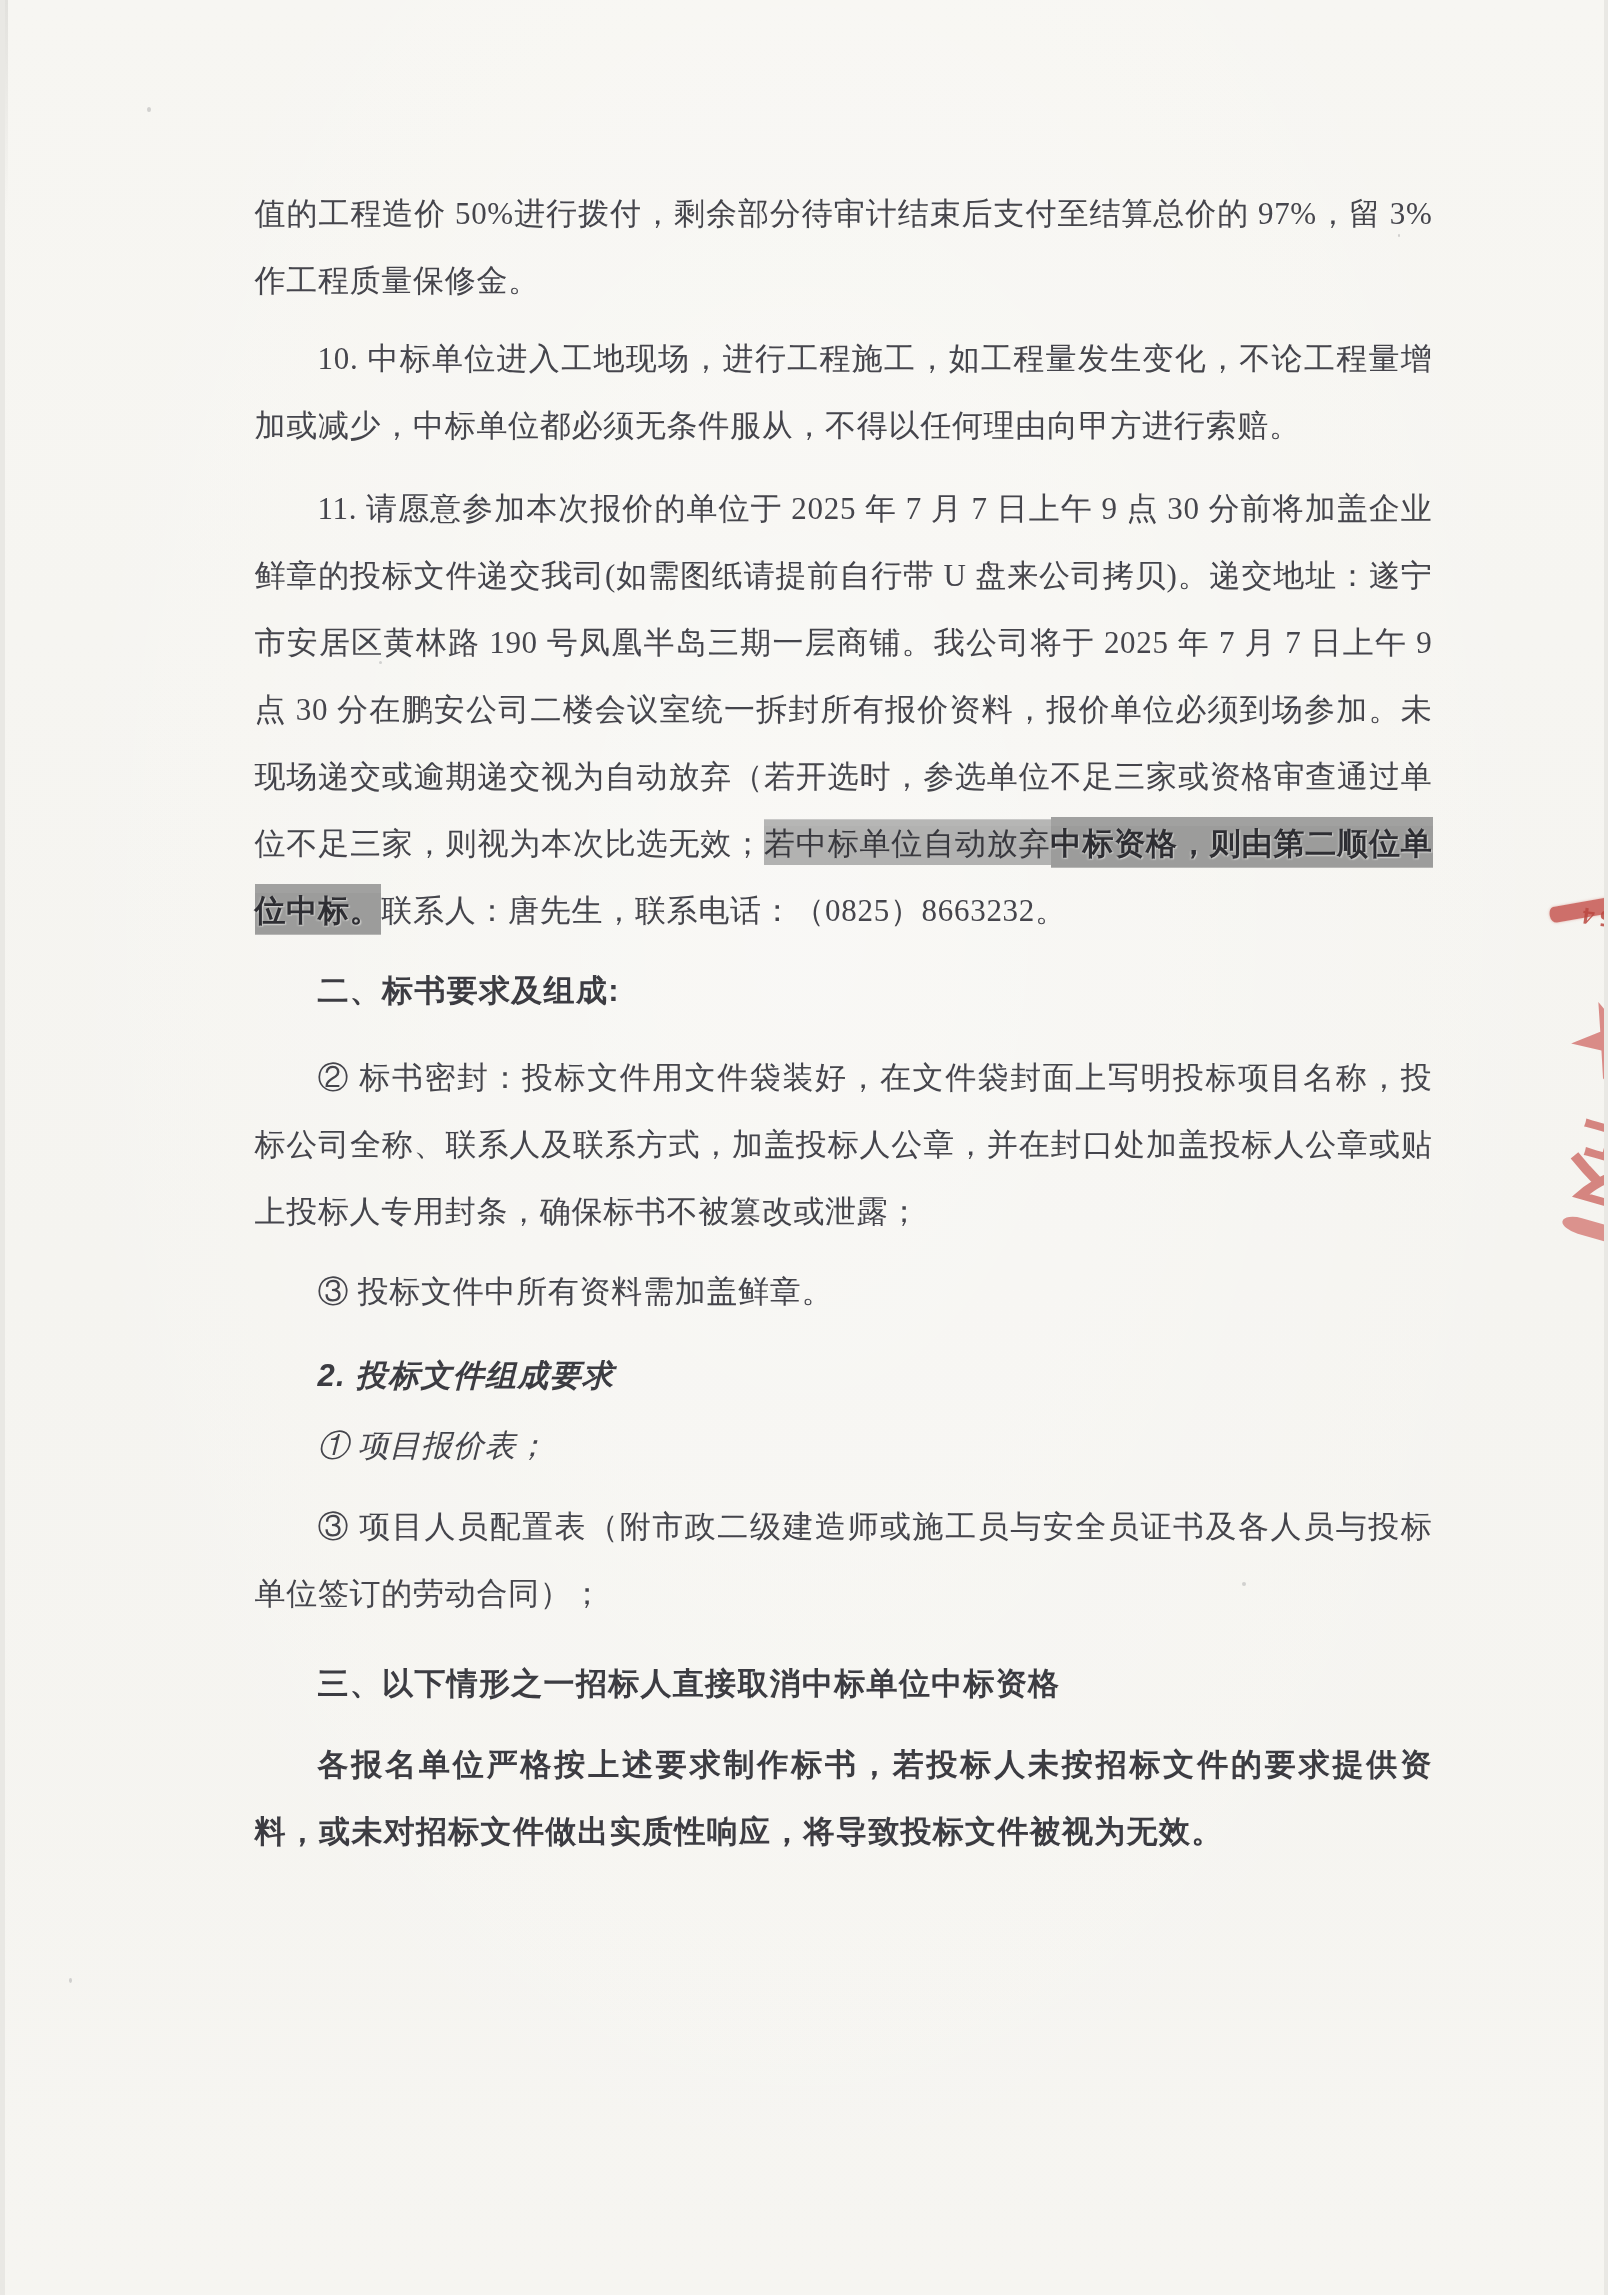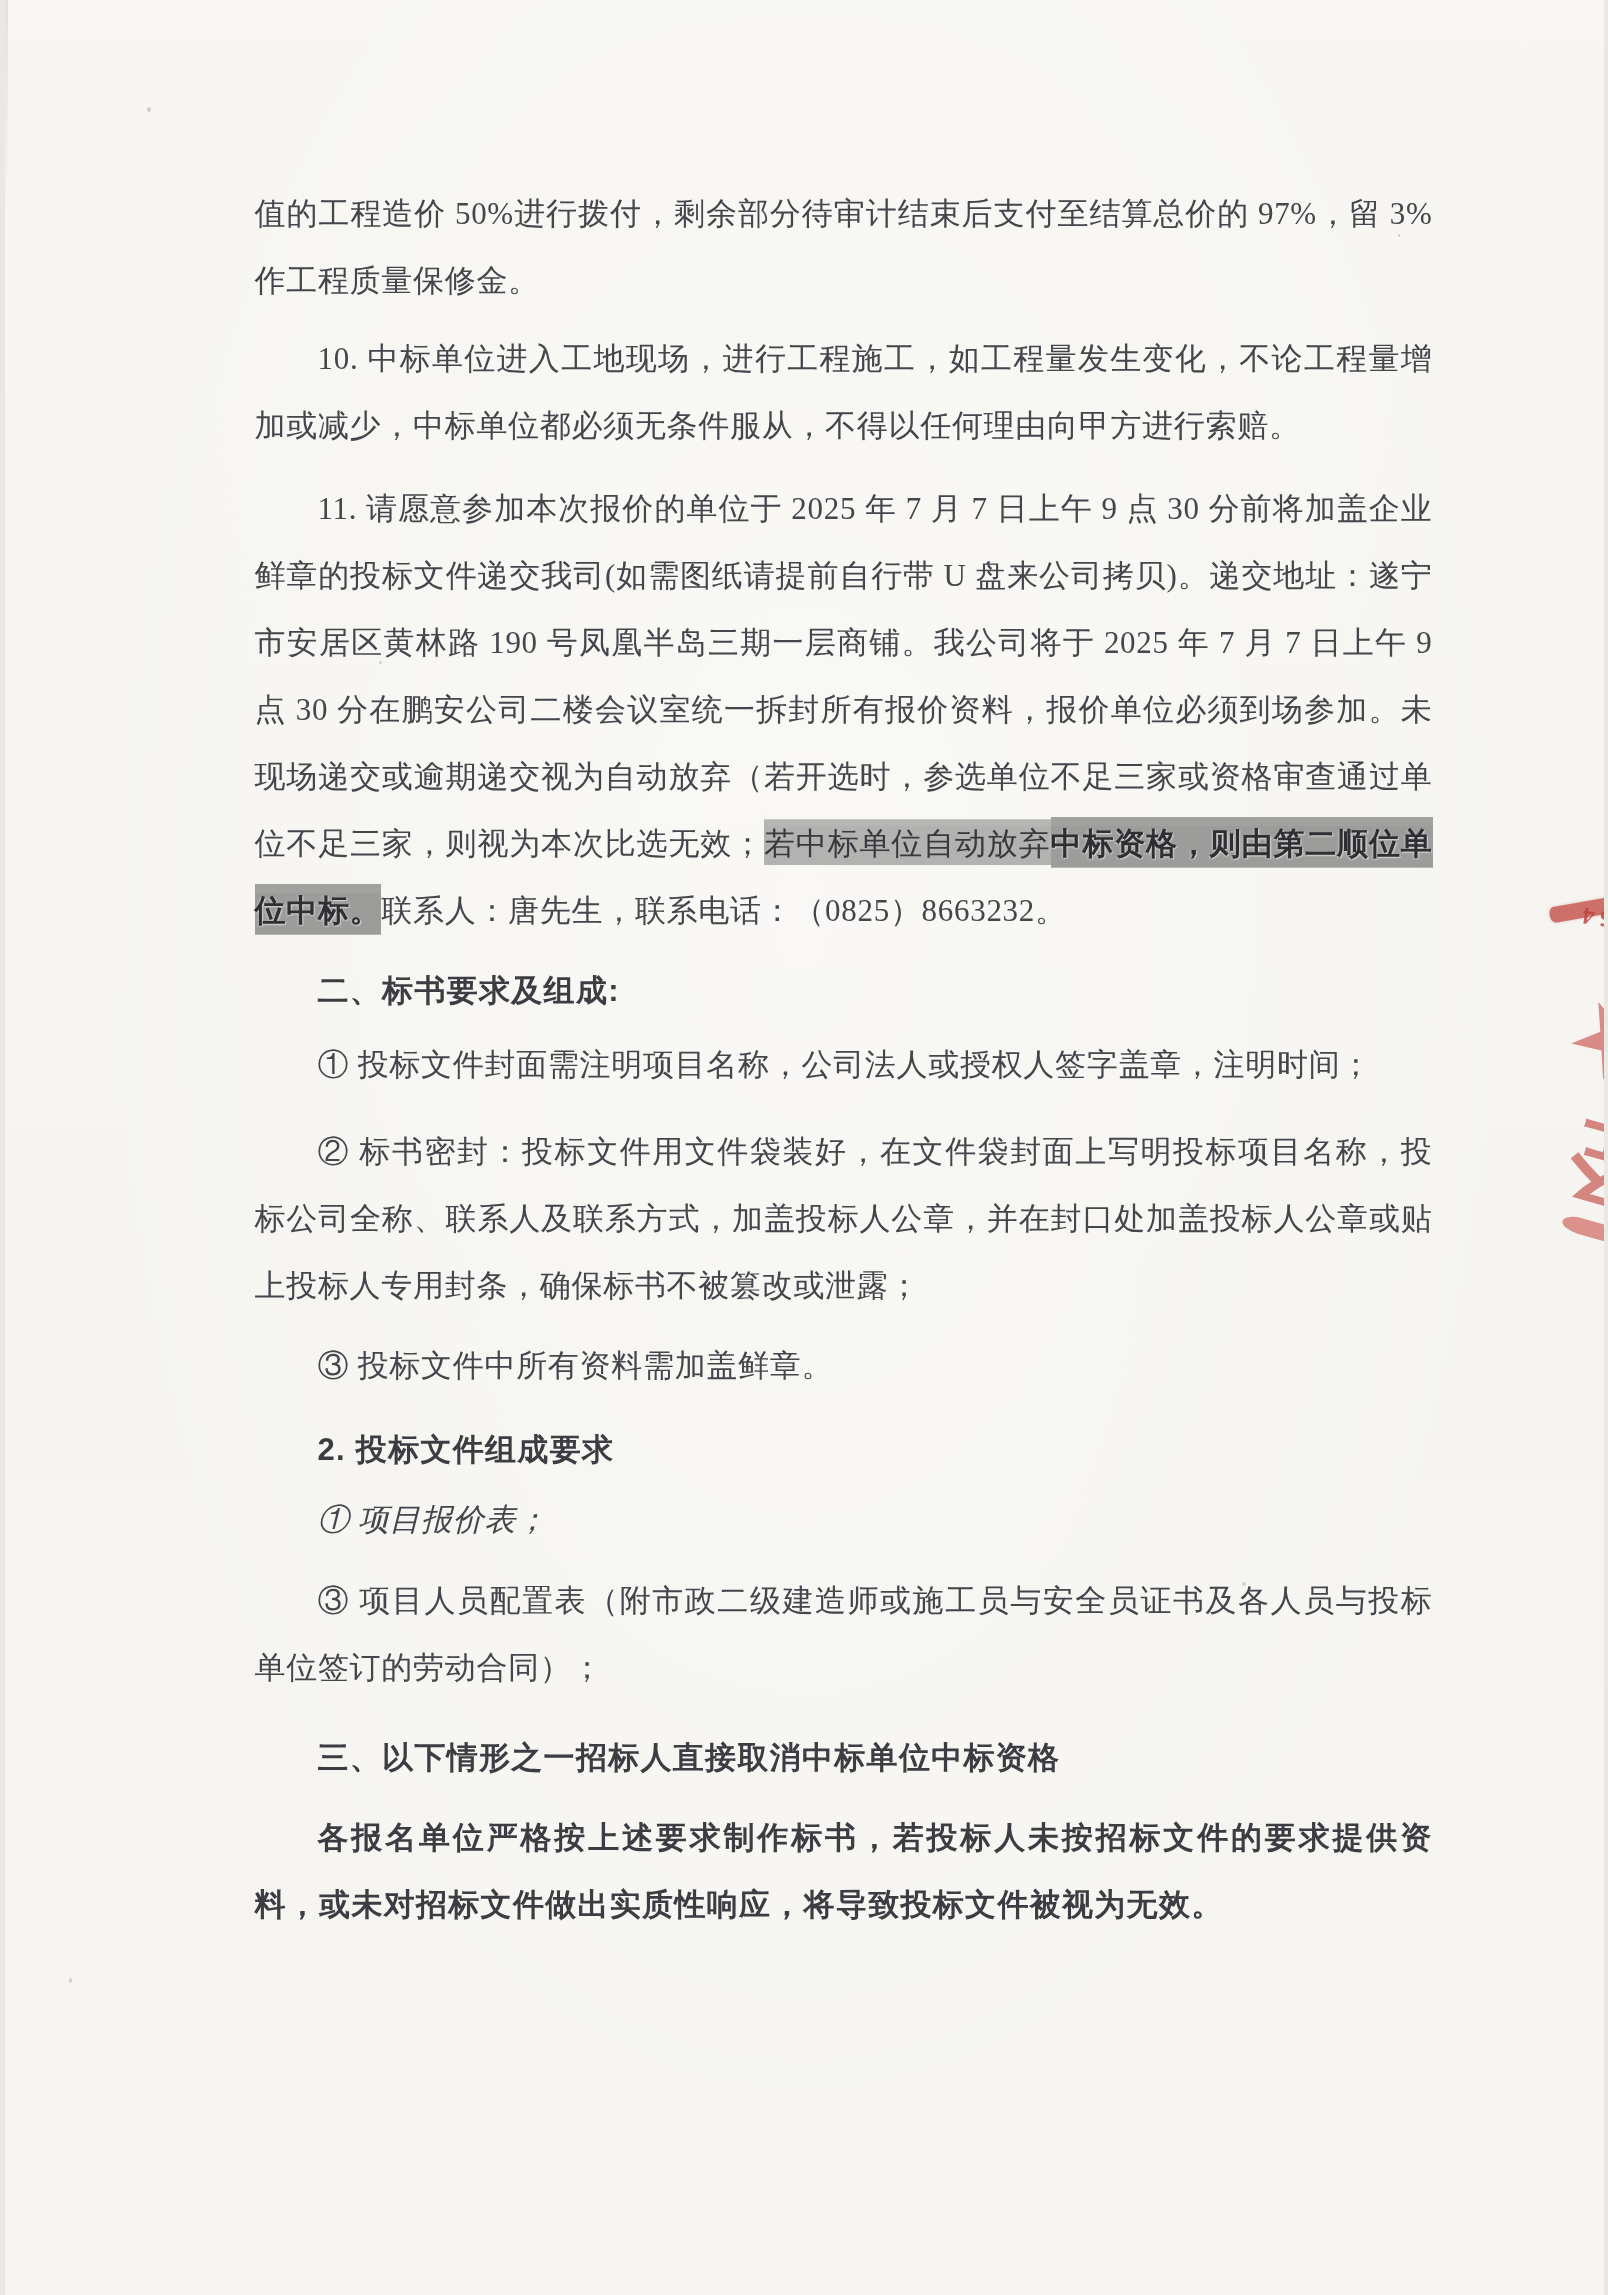--- a/index.html
+++ b/index.html
@@ -45,21 +45,21 @@
 
   
   .b1  { margin-top: 180px !important; }
   .b2  { margin-top: 11.4px  !important; }
   .b3  { margin-top: 16px  !important; }
   .b4  { margin-top: 12.7px  !important; }
   .b5  { margin-top: 20px  !important; }
   .b6  { margin-top: 6.7px  !important; }
   .b7  { margin-top: 20px  !important; }
   .b8  { margin-top: 13.4px  !important; }
-  .b9  { margin-top: 16.7px  !important; }
+  .b9  { margin-top: 16.7px  !important; font-style: italic; }
   .b10 { margin-top: 3.3px   !important; font-style: italic; }
   .b11 { margin-top: 13.4px  !important; }
   .b12 { margin-top: 13.4px  !important; }
   .b13 { margin-top: 13.4px  !important; }
   .b14 { margin-top: 23.4px  !important; }
 
   .hl-light {
     background: #b2b2b1;
     box-shadow: 0 4px 0 #b2b2b1, 0 -6.7px 0 #b6b6b5;
     color: #38383e;
@@ -135,21 +135,20 @@
 
     <p class="no-indent b1">值的工程造价 50%进行拨付，剩余部分待审计结束后支付至结算总价的 97%，留 3%作工程质量保修金。</p>
 
     <p class="b2">10. 中标单位进入工地现场，进行工程施工，如工程量发生变化，不论工程量增加或减少，中标单位都必须无条件服从，不得以任何理由向甲方进行索赔。</p>
 
     <p class="b3"><span>11. 请愿意参加本次报价的单位于 2025 年 7 月 7 日上午 9 点 30 分前将加盖企业鲜章的投标文件递交我司(如需图纸请提前自行带 U 盘来公司拷贝)。递交地址：遂宁市安居区黄林路 190 号凤凰半岛三期一层商铺。我公司将于 2025 年 7 月 7 日上午 9 点 30 分在鹏安公司二楼会议室统一拆封所有报价资料，报价单位必须到场参加。未现场递交或逾期递交视为自动放弃（若开选时，参选单位不足三家或资格审查通过单位不足三家，则视为本次比选无效；</span><span class="hl-light">若中标单位自动放弃</span><span class="hl-dark">中标资格，则由第二顺位单位中标。</span><span>联系人：唐先生，联系电话：（0825）8663232。</span></p>
 
     <p class="hd b4">二、标书要求及组成:</p>
 
 
-    <p class="b6">① 投标文件封面需注明项目名称，公司法人或授权人签字盖章，注明时间；</p>
 
     <p class="b7">② 标书密封：投标文件用文件袋装好，在文件袋封面上写明投标项目名称，投标公司全称、联系人及联系方式，加盖投标人公章，并在封口处加盖投标人公章或贴上投标人专用封条，确保标书不被篡改或泄露；</p>
 
     <p class="b8">③ 投标文件中所有资料需加盖鲜章。</p>
 
     <p class="hd b9">2. 投标文件组成要求</p>
 
     <p class="b10">① 项目报价表；</p>
 
 

